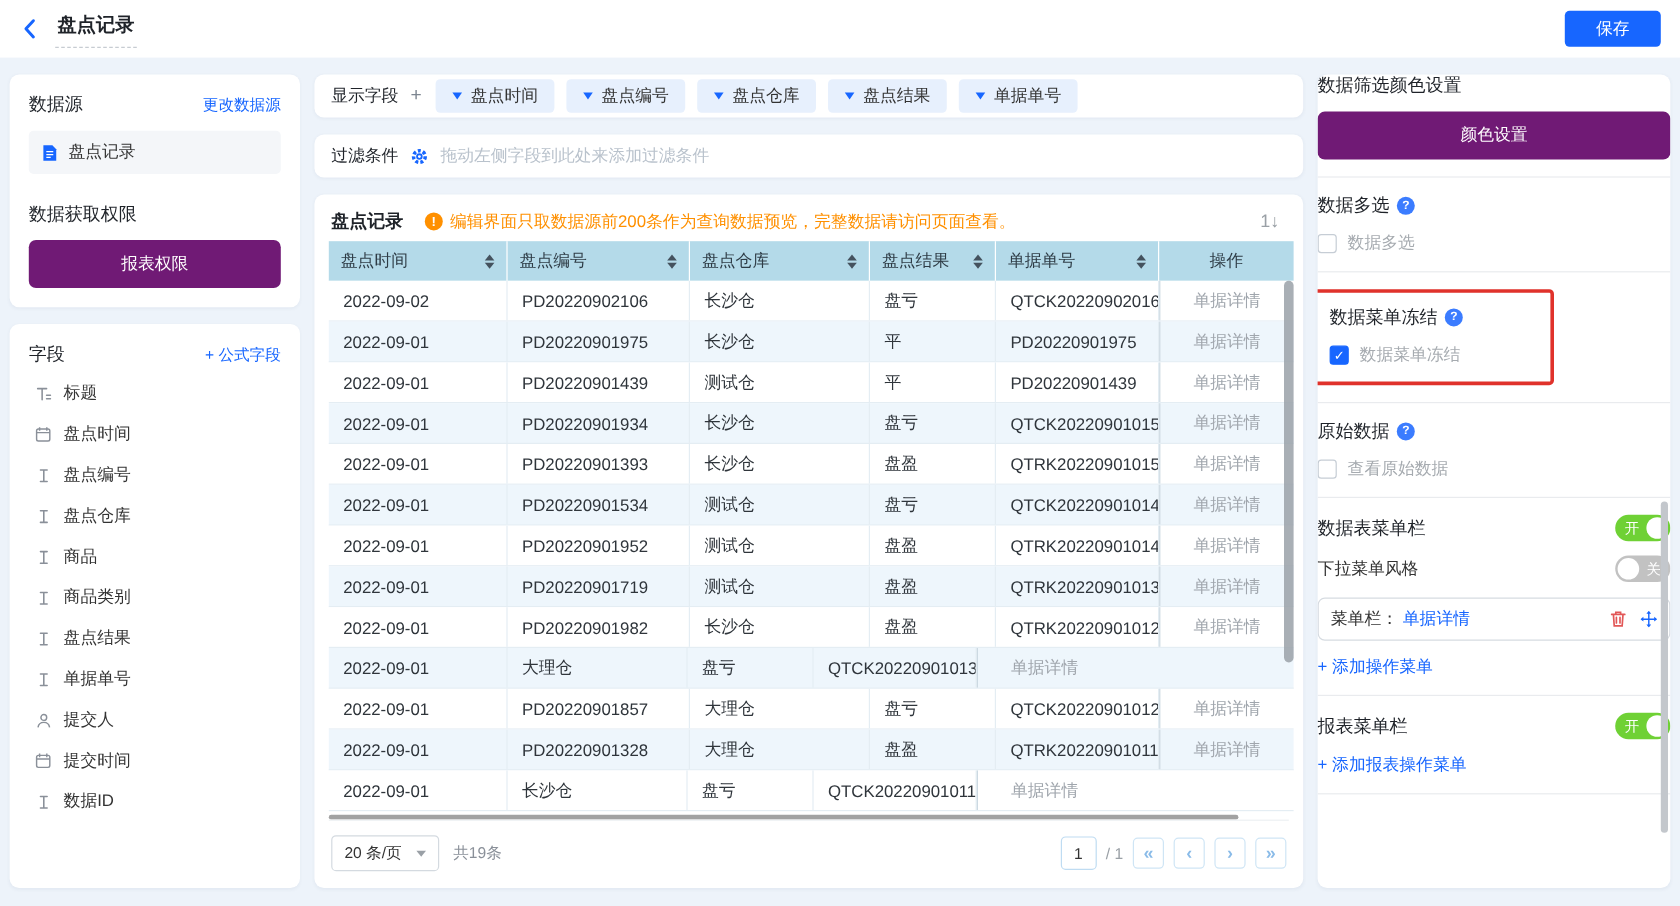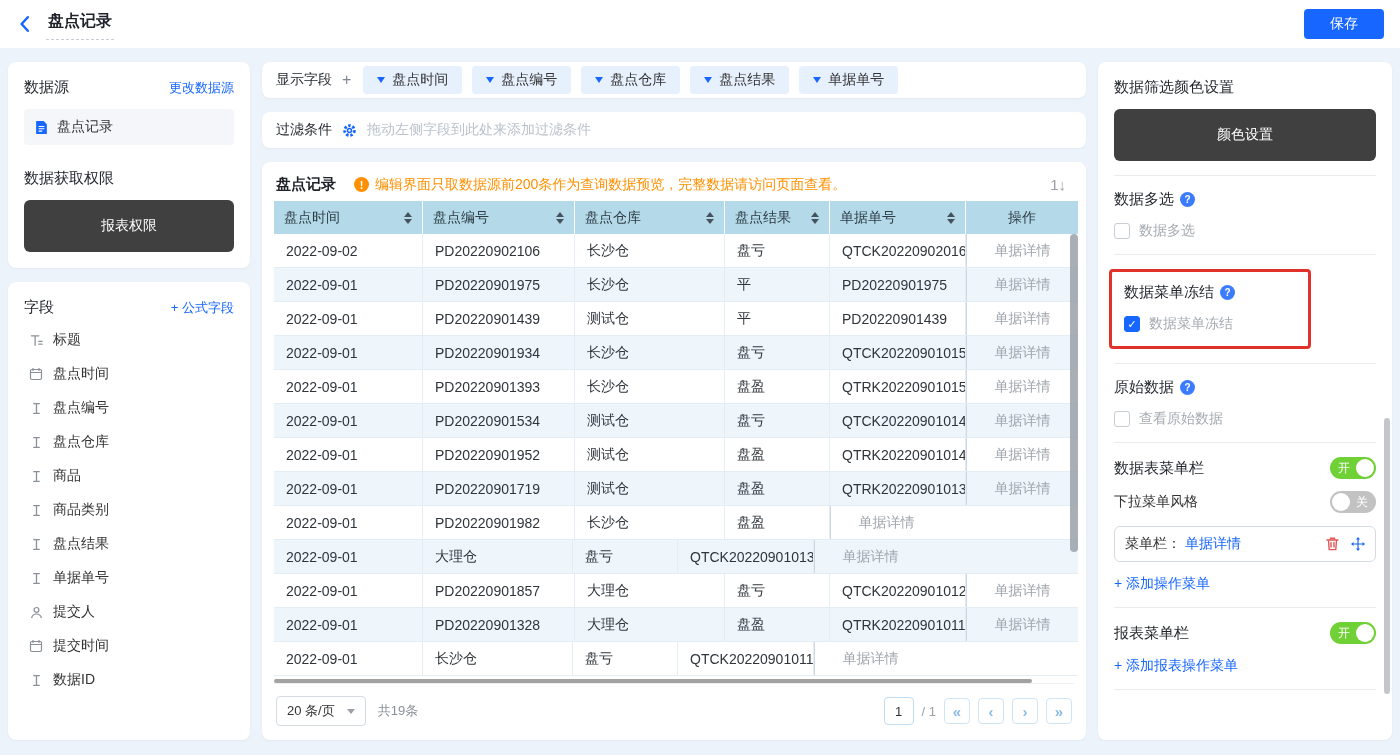--- a/index.html
+++ b/index.html
@@ -20,21 +20,21 @@
   .col-left{width:242px;flex:0 0 auto;display:flex;flex-direction:column;gap:14px;}
   .col-center{flex:1;min-width:0;display:flex;flex-direction:column;gap:14px;}
   .col-right{width:294px;flex:0 0 auto;}
   
   .card-ds{padding:16px;}
   .sec-row{display:flex;justify-content:space-between;align-items:center;}
   .h1{font-size:15px;font-weight:400;color:#1f2329;}
   .link{color:#1766ff;font-size:13px;cursor:pointer;}
   .ds-item{margin-top:12px;height:36px;background:#f4f6f9;border-radius:4px;display:flex;align-items:center;gap:8px;padding:0 10px;font-size:14px;color:#333;}
   .perm-title{margin-top:24px;}
-  .btn-primary{width:100%;height:52px;background:#404040;color:#fff;border:none;border-radius:6px;font-size:14px;margin-top:12px;cursor:pointer;}
+  .btn-primary{width:100%;height:40px;background:#701a75;color:#fff;border:none;border-radius:6px;font-size:14px;margin-top:12px;cursor:pointer;}
   .card-fields{flex:1;padding:16px;min-height:0;overflow:hidden;}
   #field-list{margin-top:6px;}
   .field-item{display:flex;align-items:center;gap:9px;height:34px;font-size:14px;color:#333;padding:0 4px;cursor:grab;}
   .f-icon{width:16px;display:flex;justify-content:center;align-items:center;}
   
   .card-slim{height:36px;display:flex;align-items:center;padding:0 14px;gap:10px;flex:0 0 auto;}
   .slim-label{font-size:14px;color:#1f2329;font-weight:400;white-space:nowrap;}
   .plus{color:#7d8691;font-size:16px;cursor:pointer;margin-right:2px;}
   #chip-row{display:flex;gap:10px;align-items:center;}
   .chip{background:#e7f0fd;border-radius:4px;height:28px;display:flex;align-items:center;gap:7px;padding:0 14px;font-size:14px;color:#333;cursor:pointer;white-space:nowrap;}
@@ -62,21 +62,21 @@
   .pager{margin-top:auto;border-top:1px solid #edf0f3;padding:12px 2px 2px 2px;display:flex;align-items:center;gap:12px;}
   .psize{height:28px;border:1px solid #d4dae0;border-radius:4px;display:flex;align-items:center;gap:12px;padding:0 10px;font-size:13px;color:#333;cursor:pointer;}
   .caret-gray{width:0;height:0;border-left:4px solid transparent;border-right:4px solid transparent;border-top:5px solid #9aa0a6;}
   .ptotal{color:#8a9099;font-size:13px;}
   .pright{margin-left:auto;display:flex;align-items:center;gap:8px;}
   .pinput{width:28px;height:26px;border:1px solid #bfdcf2;border-radius:4px;display:flex;align-items:center;justify-content:center;font-size:13px;color:#333;}
   .pof{color:#9aa0a6;font-size:13px;}
   #pnav{display:flex;gap:8px;}
   .pbtn{width:26px;height:26px;border:1px solid #cfe5f5;border-radius:4px;display:flex;align-items:center;justify-content:center;color:#8abbe8;font-size:15px;font-weight:bold;background:#fff;cursor:pointer;padding:0;}
   
-  .card-right{height:100%;box-sizing:border-box;padding:16px;position:relative;overflow:hidden;}
+  .card-right{height:100%;box-sizing:border-box;position:relative;overflow:hidden;}
   .divider{border-top:1px solid #e9ebee;margin:14px 0;}
   .q-row{display:flex;align-items:center;}
   .qmark{width:15px;height:15px;border-radius:50%;background:#3b7cff;color:#fff;font-size:10px;font-weight:bold;display:inline-flex;align-items:center;justify-content:center;margin-left:6px;flex:0 0 auto;}
   .cbx-row{display:flex;align-items:center;gap:9px;margin-top:13px;}
   .cbx{width:16px;height:16px;border:1px solid #c6cdd5;border-radius:3px;background:#fff;box-sizing:border-box;display:flex;align-items:center;justify-content:center;font-size:11px;cursor:pointer;flex:0 0 auto;}
   .cbx.checked{background:#1766ff;border-color:#1766ff;color:#fff;}
   .cbx-label{color:#a6abb0;font-size:14px;}
   .freeze-box{border:3px solid #e0322b;border-radius:4px;padding:11px 12px 13px 12px;margin:10px 0 0 -5px;width:172px;}
   .toggle-row{display:flex;align-items:center;justify-content:space-between;}
   .toggle-row + .toggle-row{margin-top:12px;}
@@ -385,20 +385,21 @@
                 <div class="t-cell" style="width:150px">测试仓</div>
                 <div class="t-cell" style="width:105px">盘盈</div>
                 <div class="t-cell" style="width:136px">QTRK20220901013</div>
                 <div class="t-cell op" style="width:112px">单据详情</div>
               </div>
               <div class="t-row">
                 <div class="t-cell" style="width:149px">2022-09-01</div>
                 <div class="t-cell" style="width:152px">PD20220901982</div>
                 <div class="t-cell" style="width:150px">长沙仓</div>
                 <div class="t-cell" style="width:105px">盘盈</div>
+                <div class="t-cell" style="width:136px">QTRK20220901012</div>
                 <div class="t-cell op" style="width:112px">单据详情</div>
               </div>
               <div class="t-row alt">
                 <div class="t-cell" style="width:149px">2022-09-01</div>
                 <div class="t-cell" style="width:150px">大理仓</div>
                 <div class="t-cell" style="width:105px">盘亏</div>
                 <div class="t-cell" style="width:136px">QTCK20220901013</div>
                 <div class="t-cell op" style="width:112px">单据详情</div>
               </div>
               <div class="t-row">

